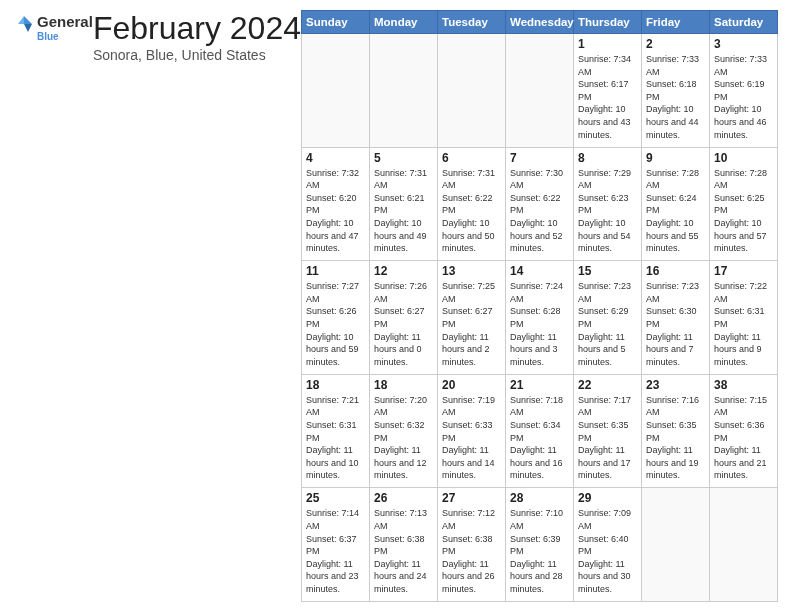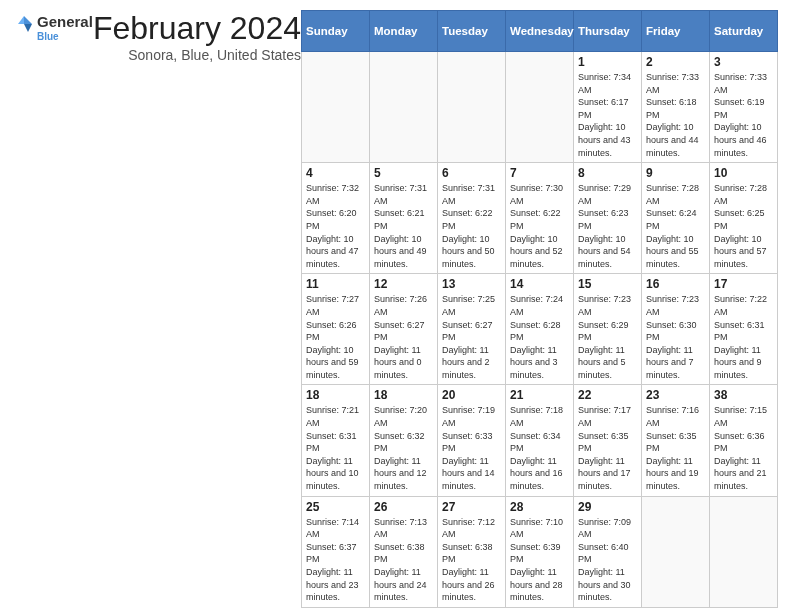--- a/index.html
+++ b/index.html
@@ -42,21 +42,20 @@
       font-size: 10px;
       font-weight: bold;
       color: #4a90d9;
     }
     .logo-icon {
       width: 20px;
       height: 28px;
       margin-right: 3px;
     }
     .title-block {
-      text-align: right;
     }
     .month-title {
       font-size: 32px;
       font-weight: normal;
       color: #222;
     }
     .subtitle {
       font-size: 14px;
       color: #555;
     }
@@ -65,21 +64,21 @@
       border: 1px solid #ccc;
       border-collapse: collapse;
       width: 100%;
       table-layout: fixed;
     }
     .calendar th {
       background-color: #4a7fc1;
       color: #fff;
       font-size: 11.5px;
       font-weight: bold;
-      padding: 14px 4px;
+      padding: 5px 4px;
       text-align: left;
       border: 1px solid #3a6aaa;
     }
     .calendar td {
       vertical-align: top;
       border: 1px solid #ccc;
       padding: 3px 4px;
       font-size: 9.5px;
       color: #333;
       background: #fff;

